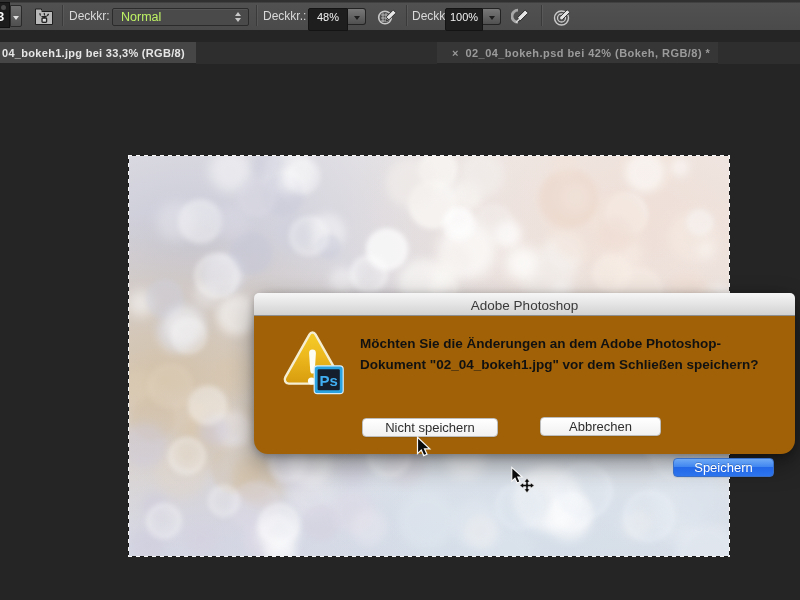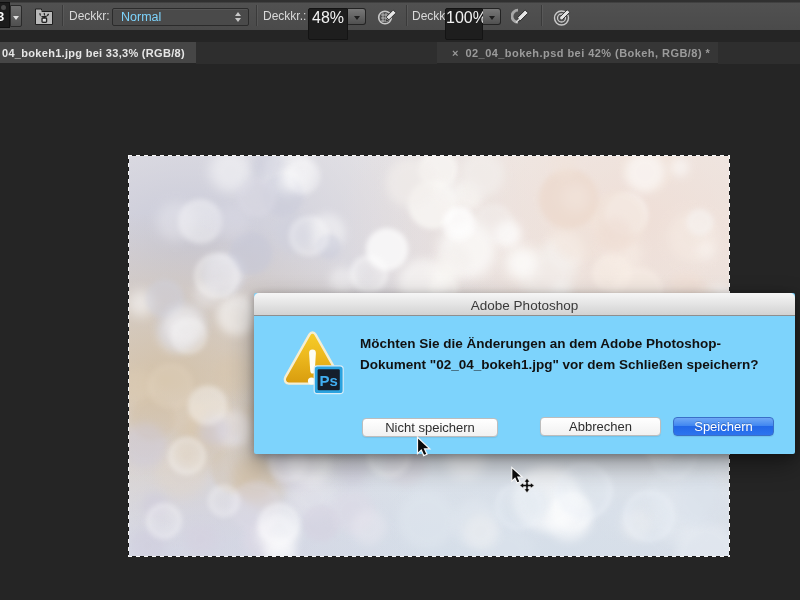--- a/index.html
+++ b/index.html
@@ -1,29 +1,29 @@
 <!DOCTYPE html>
 <html><head>
 <meta charset="utf-8">
 <style>
   html,body{margin:0;padding:0;}
   body{width:800px;height:600px;background:#252525;font-family:"Liberation Sans",sans-serif;overflow:hidden;position:relative;}
   #toolbar{position:absolute;left:0;top:0;width:800px;height:30px;background:linear-gradient(#303030 0,#303030 2px,#515151 3px,#4a4a4a 100%);}
   .tbsep{position:absolute;top:5px;width:1px;height:21px;background:#3a3a3a;box-shadow:1px 0 0 rgba(255,255,255,0.06);}
   .tblabel{position:absolute;top:0;height:30px;line-height:32px;font-size:12px;color:#d9d9d9;}
-  .darkbox{position:absolute;top:8px;height:32px;background:#1e1e1e;border:1px solid #141414;border-radius:2px 0 0 2px;color:#f2f2f2;font-size:16px;line-height:17px;box-sizing:border-box;}
+  .darkbox{position:absolute;top:8px;height:23px;background:#1e1e1e;border:1px solid #141414;border-radius:2px 0 0 2px;color:#f2f2f2;font-size:11px;line-height:17px;box-sizing:border-box;}
   .ddbtn{position:absolute;top:8px;width:18px;height:17px;background:linear-gradient(#787878,#505050);border:1px solid #232323;border-left:none;border-radius:0 3px 3px 0;box-sizing:border-box;}
   .ddbtn:after{content:"";position:absolute;left:50%;top:50%;margin-left:-3px;margin-top:-1px;border-left:3.5px solid transparent;border-right:3.5px solid transparent;border-top:4px solid #1d1d1d;}
   #tabbar{position:absolute;left:0;top:42px;width:800px;height:22px;background:#2e2e2e;}
   .tab{position:absolute;top:0;height:21px;border-bottom:1px solid #252525;font-size:11px;font-weight:bold;line-height:22px;white-space:nowrap;overflow:hidden;}
   .tab .x{font-weight:bold;color:#9a9a9a;margin-right:7px;font-size:11px;}
-  #dlg{position:absolute;left:254px;top:293px;width:541px;height:161px;border-radius:2px;background:#7dd3fc;box-shadow:0 10px 26px rgba(0,0,0,0.40),0 2px 8px rgba(0,0,0,0.28);}
+  #dlg{position:absolute;left:254px;top:293px;width:541px;height:161px;border-radius:14px;background:#a16207;box-shadow:0 10px 26px rgba(0,0,0,0.40),0 2px 8px rgba(0,0,0,0.28);}
   #dlgtitle{position:absolute;left:0;top:0;width:100%;height:23px;border-radius:5px 5px 0 0;background:linear-gradient(#f6f6f6,#d2d2d2);border-bottom:1px solid #8e8e8e;text-align:center;font-size:13.5px;color:#3a3a3a;line-height:26px;box-sizing:border-box;}
   .btn{position:absolute;height:19px;border-radius:4px;background:linear-gradient(#ffffff,#f1f1f1);border:1px solid #bdbdbd;box-sizing:border-box;font-size:13px;color:#2e2e2e;text-align:center;line-height:17px;box-shadow:0 1px 1px rgba(0,0,0,0.08);}
-  .btnblue{background:linear-gradient(#6fa9f6 0%,#4287f0 45%,#2268e8 50%,#2d74ee 100%);border:1px solid #3a6fc8;color:#fff;text-shadow:0 -1px 0 rgba(0,0,0,0.2);}
+  .btnblue{background:linear-gradient(#6fa9f6 0%,#4287f0 45%,#2268e8 50%,#2d74ee 100%);border:1px solid #3a6fc8;color:#fff;text-shadow:0 -1px 0 rgba(0,0,0,0.2);margin-top:41px;}
 </style>
 </head>
 <body>
 <div id="toolbar">
 
   <div style="position:absolute;left:-12px;top:2px;width:20px;height:24px;background:#1b1b1b;border:1px solid #101010;"></div>
   <div style="position:absolute;left:1px;top:5px;width:5px;height:5px;border-radius:50%;background:#4a4a4a;"></div>
   <div style="position:absolute;left:-3px;top:9px;width:12px;height:16px;color:#fafafa;font-size:13px;font-weight:bold;">3</div>
   <div style="position:absolute;left:10px;top:5px;width:11.5px;height:22px;background:linear-gradient(#6f6f6f,#4f4f4f);border:1px solid #2a2a2a;border-radius:0 2px 2px 0;box-sizing:border-box;"></div>
   <div style="position:absolute;left:12.5px;top:15.5px;width:0;height:0;border-left:3.5px solid transparent;border-right:3.5px solid transparent;border-top:4px solid #e0e0e0;"></div>
@@ -35,21 +35,21 @@
     <path d="M8.7 6.8 C8.5 5.6 9.7 5.3 9.9 6.4 L10 8.4 L9 8.5 Z" fill="#222"></path>
     <path d="M12.5 7.2 C13.3 6.3 14.4 7 13.8 7.9 L12.6 9.3 L11.9 8.6 Z" fill="#222"></path>
     <path d="M5.5 9 L9.3 9 L13 8.6 L9.8 11 L9 11 Z" fill="#222"></path>
     <rect x="7" y="11" width="4.6" height="4.4" rx="0.8" fill="none" stroke="#222" stroke-width="1.3"></rect>
     <rect x="8" y="12.2" width="2.6" height="1.4" fill="#f0f0f0"></rect>
   </svg>
   <div class="tbsep" style="left:62px;"></div>
   <div class="tblabel" style="left:69px;">Deckkr:</div>
 
   <div style="position:absolute;left:112px;top:8px;width:137px;height:18px;background:#4a4a4a;border:1px solid #2b2b2b;border-radius:2px;box-sizing:border-box;box-shadow:inset 0 1px 0 rgba(255,255,255,0.07);">
-    <div style="position:absolute;left:8px;top:0;height:16px;line-height:17px;font-size:12.5px;color:#7dd3fc;text-align:center;">Normal</div>
+    <div style="position:absolute;left:8px;top:0;height:16px;line-height:17px;font-size:12.5px;color:#bef264;text-align:center;">Normal</div>
     <div style="position:absolute;right:7px;top:3px;width:0;height:0;border-left:3.5px solid transparent;border-right:3.5px solid transparent;border-bottom:4px solid #c8c8c8;"></div>
     <div style="position:absolute;right:7px;top:9px;width:0;height:0;border-left:3.5px solid transparent;border-right:3.5px solid transparent;border-top:4px solid #c8c8c8;"></div>
   </div>
   <div class="tbsep" style="left:256px;"></div>
   <div class="tblabel" style="left:263px;">Deckkr.:</div>
   <div class="darkbox" style="left:308px;width:40px;text-align:center;">48%</div>
   <div class="ddbtn" style="left:348px;"></div>
 
   <svg style="position:absolute;left:377px;top:7px;" width="21" height="19" viewBox="0 0 21 19">
     <circle cx="8" cy="10.5" r="6.3" fill="none" stroke="#c9c9c9" stroke-width="1.6"></circle>

